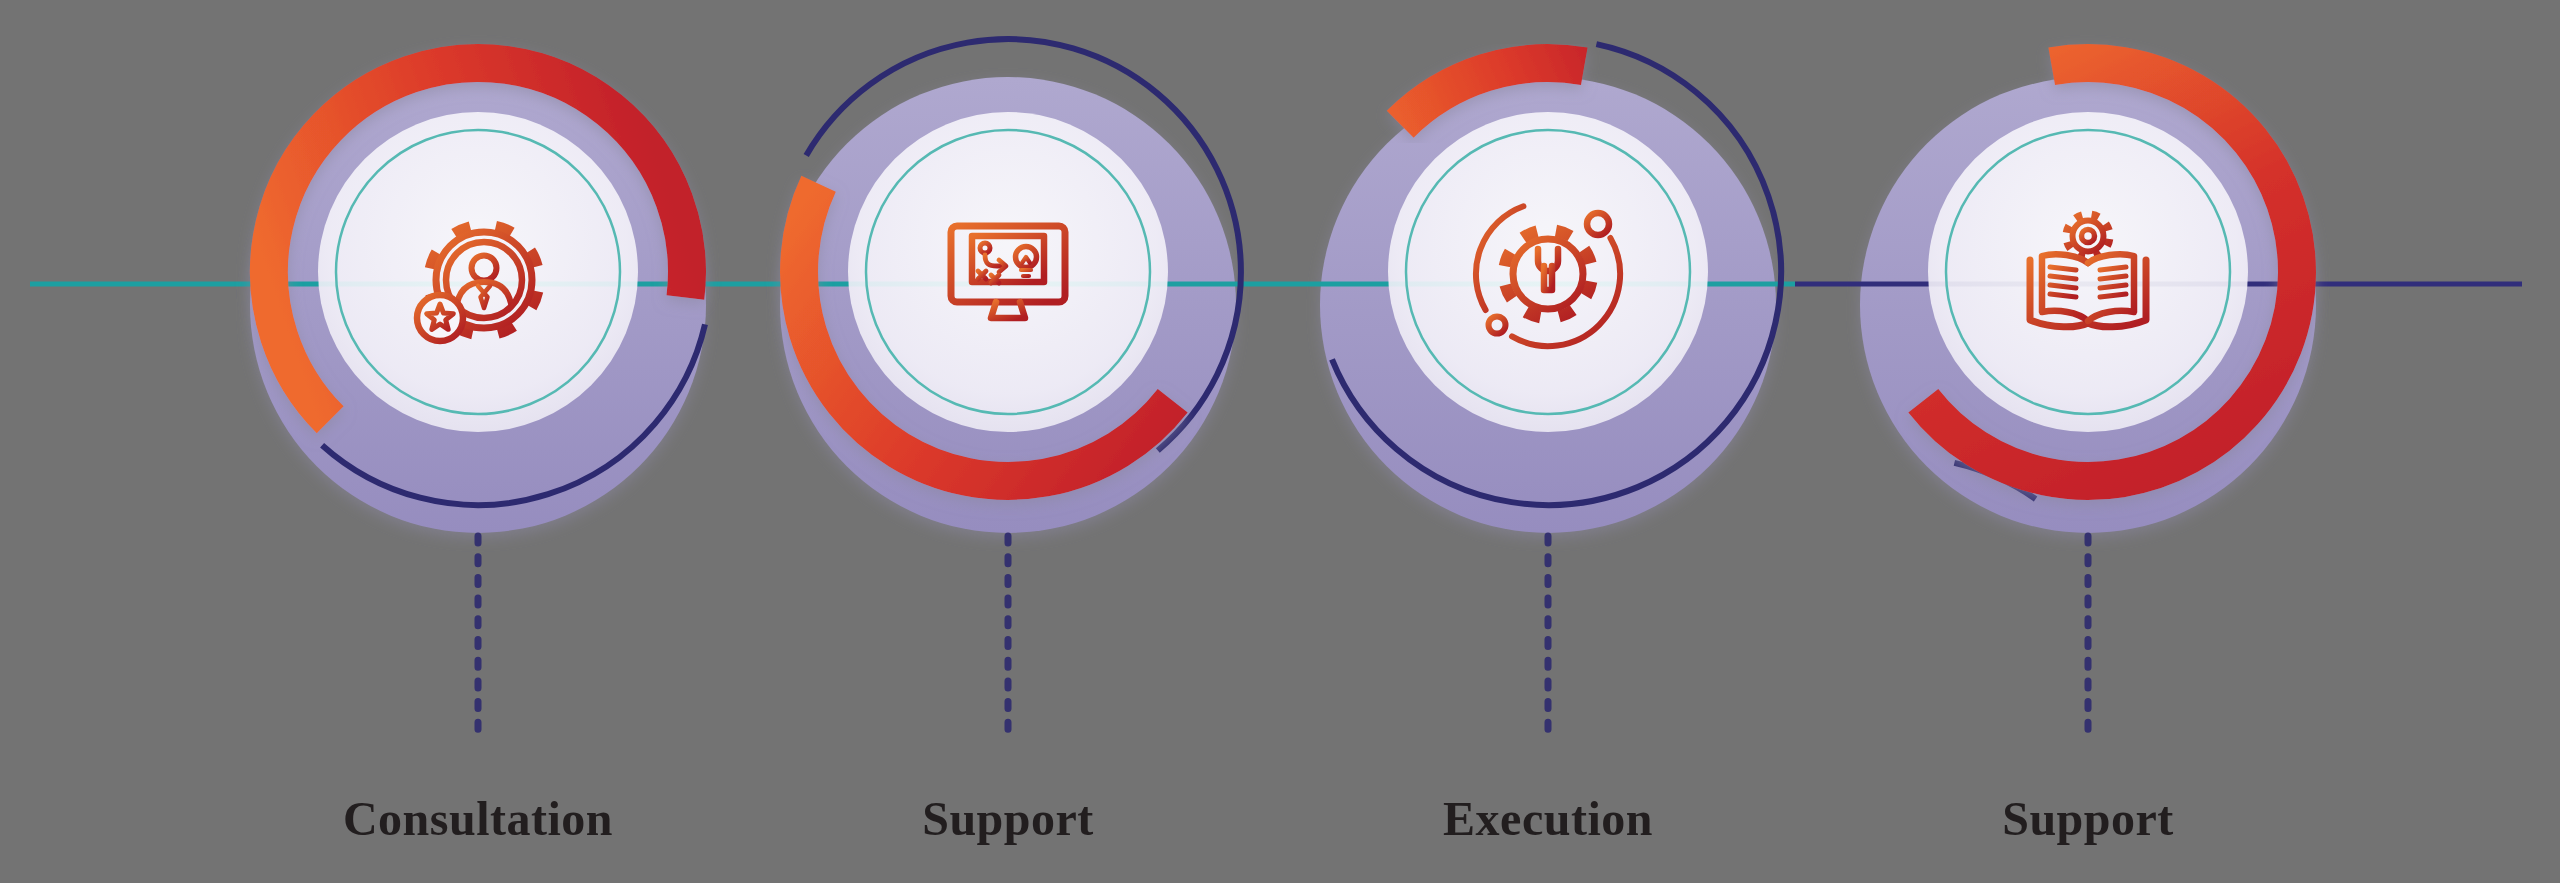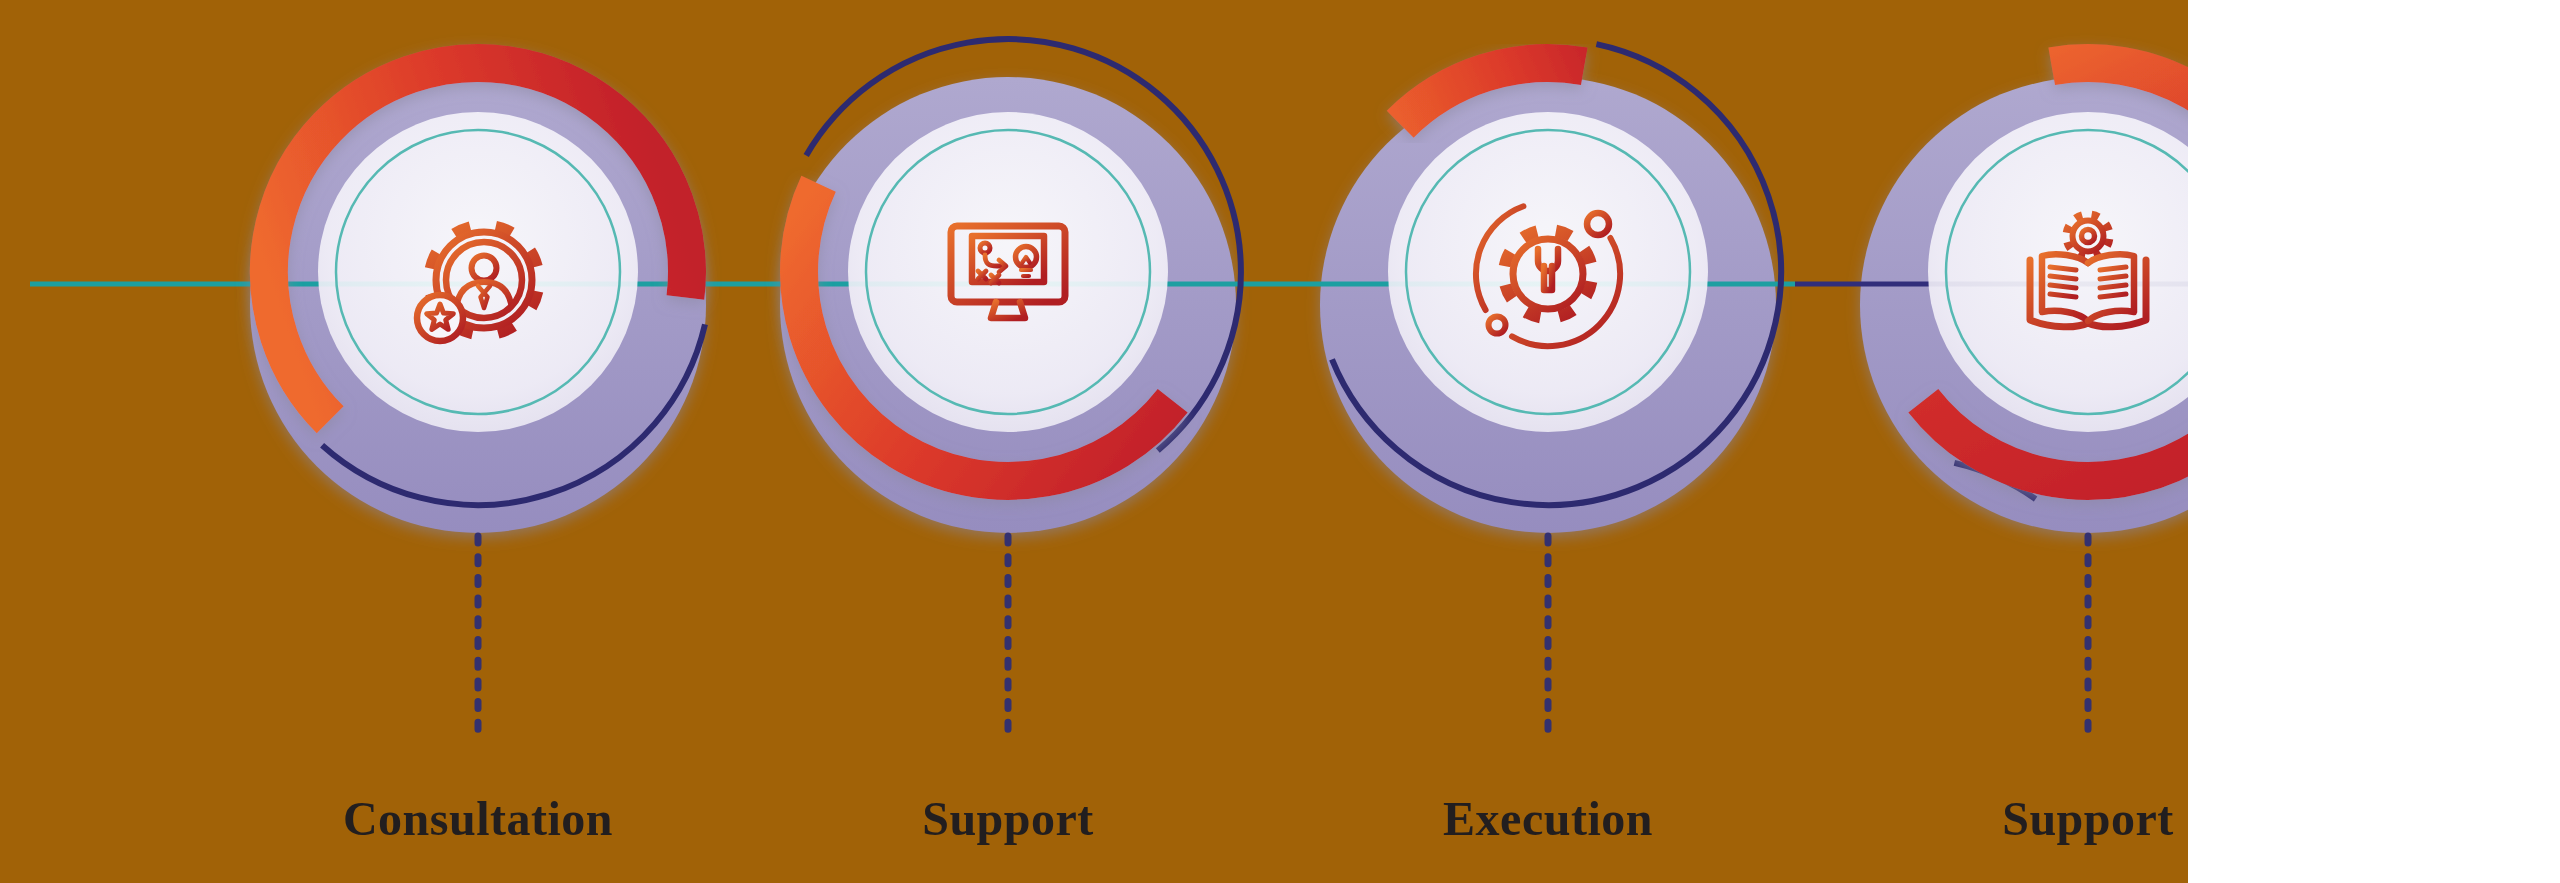--- a/index.html
+++ b/index.html
@@ -1,16 +1,16 @@
 <!DOCTYPE html>
 <html><head>
 <meta charset="utf-8">
 <style>
   html,body{margin:0;padding:0;background:#ffffff;}
-  .stage{position:relative;width:2188px;height:883px;background:#a16207;overflow:hidden;
+  .stage{position:relative;width:2560px;height:883px;background:#737373;overflow:hidden;
          font-family:"Liberation Serif", serif;}
   .stage svg{position:absolute;left:0;top:0;}
   .step-label{position:absolute;top:791px;width:520px;text-align:center;
               font-family:"Liberation Serif", serif;font-weight:700;font-size:48px;
               letter-spacing:0.5px;color:#221E1F;}
   .lbl-1{left:218px;} .lbl-2{left:748px;} .lbl-3{left:1288px;} .lbl-4{left:1828px;}
 </style>
 </head>
 <body>
 

